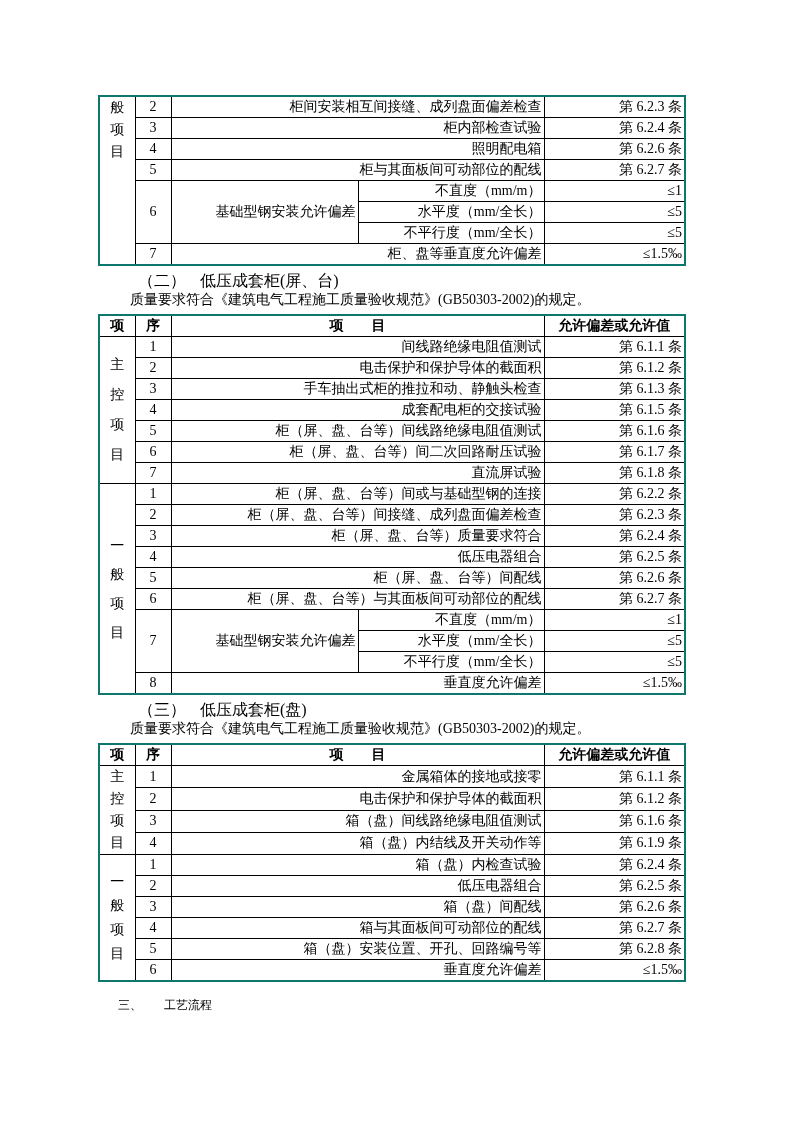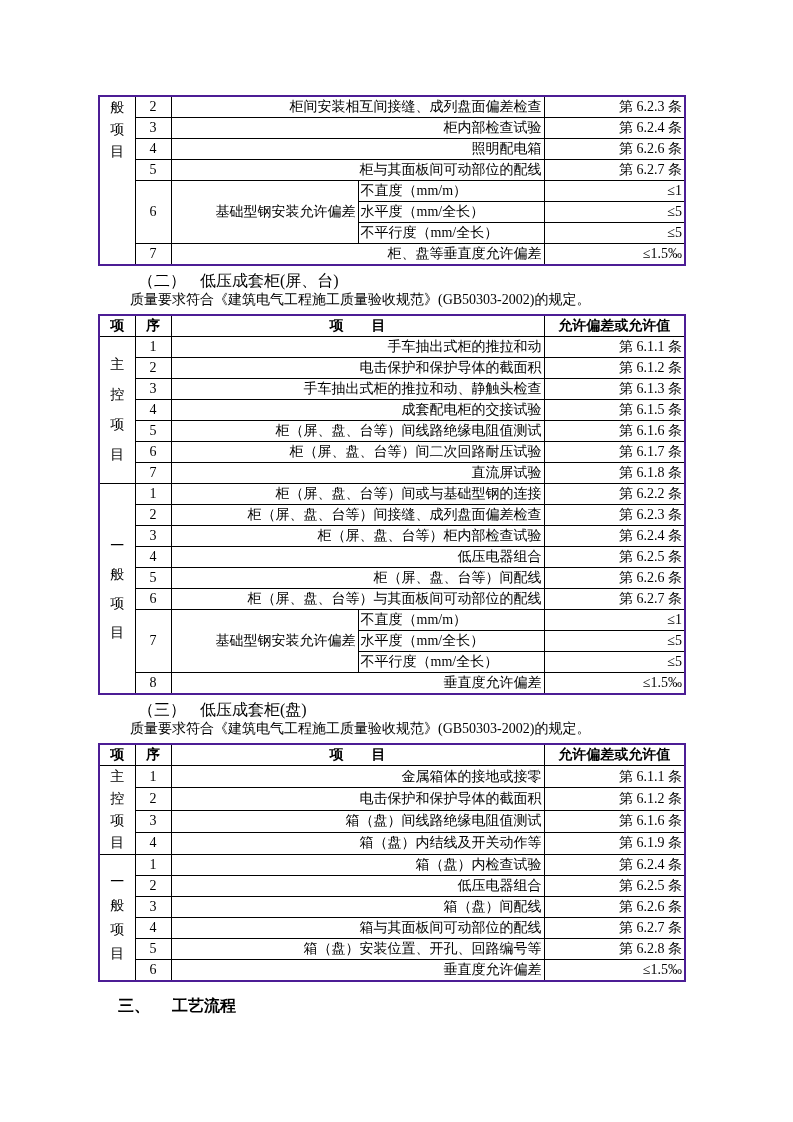--- a/index.html
+++ b/index.html
@@ -2,41 +2,41 @@
 <html><head>
 <meta charset="utf-8">
 <style>
   html,body{margin:0;padding:0;background:#fff;}
   .page{
     position:relative;width:793px;height:1122px;background:#ffffff;
     font-family:"Liberation Serif","DejaVu Serif",serif;color:#000;overflow:hidden;
   }
   .content{position:absolute;left:98px;top:95px;width:586px;}
 
-  table.qtable{border-collapse:collapse;table-layout:fixed;width:586px;border:2px solid #4c1d95;}
+  table.qtable{border-collapse:collapse;table-layout:fixed;width:586px;border:2px solid #0f766e;}
   .qtable td{border:1px solid #000;height:20px;font-size:14px;padding:0 2px;overflow:hidden;white-space:nowrap;vertical-align:middle;}
   col.w1{width:36px;} col.w2{width:36px;} col.w3a{width:187px;} col.w3b{width:186px;} col.w4{width:141px;}
 
   .c-h{font-weight:bold;text-align:center;}
   .c-seq{text-align:center;}
   .c-item{text-align:right;padding-left:8px;}
-  .c-sub{text-align:left;padding-left:8px;}
+  .c-sub{text-align:right;padding-left:8px;}
   .c-val{text-align:right;}
   .c-side{text-align:center;vertical-align:middle;}
   .c-side.top{vertical-align:top;}
   .vlabel{width:16px;margin:0 auto;word-break:break-all;text-align:center;white-space:normal;}
   .lh22{line-height:22px;}
   .lh24{line-height:24px;}
   .lh29{line-height:29px;}
   .lh30{line-height:30px;}
 
   .sec-heading{margin:6px 0 1px 40px;font-size:16px;font-weight:normal;line-height:18px;white-space:nowrap;}
   .sec-heading .num{margin-right:14px;}
   .intro{margin:0 0 6px 0;padding-left:32px;font-size:14px;line-height:17px;white-space:nowrap;}
-  .final-heading{margin:14px 0 0 20px;font-size:16px;font-weight:bold;line-height:19px;}
+  .final-heading{margin:14px 0 0 20px;font-size:12px;font-weight:normal;line-height:19px;}
   .final-heading .num{margin-right:22px;}
 </style>
 </head>
 <body>
 
 <div class="page">
   <div class="content">
 
     <table class="qtable">
       <colgroup>
@@ -110,21 +110,21 @@
           <td class="c-h">项</td>
           <td class="c-h">序</td>
           <td class="c-h" colspan="2">项　　目</td>
           <td class="c-h">允许偏差或允许值</td>
         </tr>
         <tr>
           <td class="c-side" rowspan="7">
               <div class="vlabel lh30">主控项目</div>
             </td>
           <td class="c-seq">1</td>
-          <td class="c-item" colspan="2">手车抽出式柜的推拉和动</td>
+          <td class="c-item" colspan="2">间线路绝缘电阻值测试</td>
           <td class="c-val">第 6.1.1 条</td>
         </tr>
         <tr>
           <td class="c-seq">2</td>
           <td class="c-item" colspan="2">电击保护和保护导体的截面积</td>
           <td class="c-val">第 6.1.2 条</td>
         </tr>
         <tr>
           <td class="c-seq">3</td>
           <td class="c-item" colspan="2">手车抽出式柜的推拉和动、静触头检查</td>
@@ -158,21 +158,21 @@
           <td class="c-item" colspan="2">柜（屏、盘、台等）间或与基础型钢的连接</td>
           <td class="c-val">第 6.2.2 条</td>
         </tr>
         <tr>
           <td class="c-seq">2</td>
           <td class="c-item" colspan="2">柜（屏、盘、台等）间接缝、成列盘面偏差检查</td>
           <td class="c-val">第 6.2.3 条</td>
         </tr>
         <tr>
           <td class="c-seq">3</td>
-          <td class="c-item" colspan="2">柜（屏、盘、台等）柜内部检查试验</td>
+          <td class="c-item" colspan="2">柜（屏、盘、台等）质量要求符合</td>
           <td class="c-val">第 6.2.4 条</td>
         </tr>
         <tr>
           <td class="c-seq">4</td>
           <td class="c-item" colspan="2">低压电器组合</td>
           <td class="c-val">第 6.2.5 条</td>
         </tr>
         <tr>
           <td class="c-seq">5</td>
           <td class="c-item" colspan="2">柜（屏、盘、台等）间配线</td>

